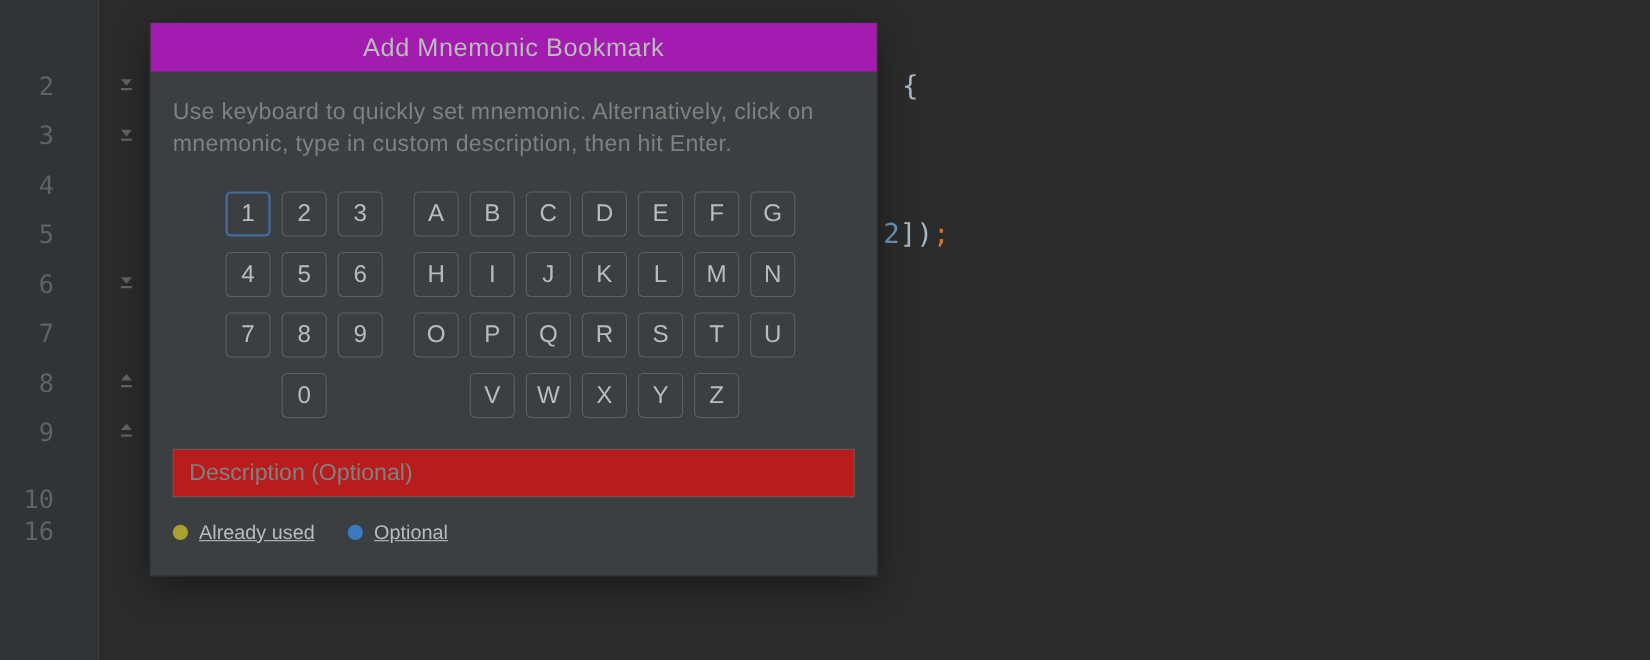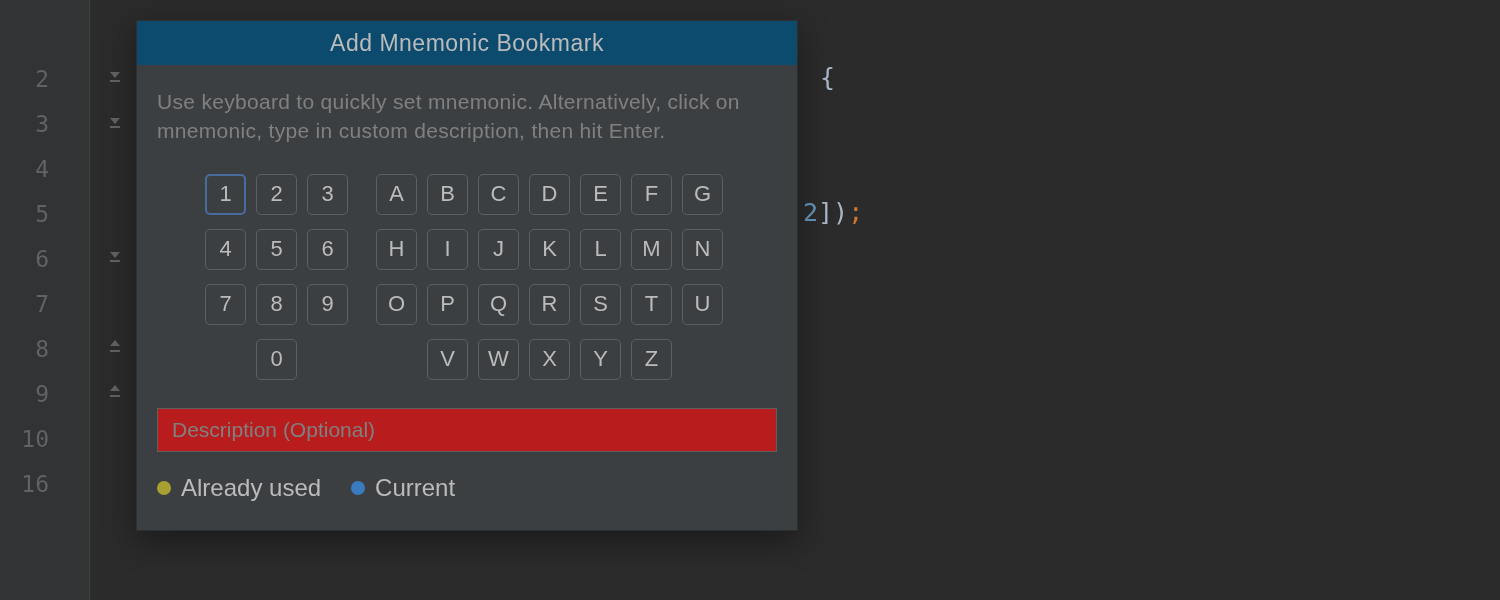--- a/index.html
+++ b/index.html
@@ -53,21 +53,21 @@
   .popup {
     position: absolute;
     left: 136px; top: 20px;
     width: 662px;
     background: #3c3f41;
     border: 1px solid #2d2f30;
     box-shadow: 0 10px 30px rgba(0,0,0,0.4);
   }
   .popup-title {
     height: 44px;
-    background: #0c4a6e;
+    background: #a21caf;
     color: #bbbbbb;
     font-size: 23px;
     display: flex;
     align-items: center;
     justify-content: center;
     letter-spacing: 0.5px;
   }
   .popup-body {
     padding: 22px 20px 28px 20px;
   }
@@ -125,21 +125,22 @@
   .legend {
     display: flex;
     gap: 30px;
     align-items: center;
   }
   .legend-item {
     display: flex;
     align-items: center;
     gap: 10px;
     color: #bbbbbb;
-    font-size: 24px;
+    font-size: 18px;
+    text-decoration: underline;
   }
   .dot {
     width: 14px; height: 14px;
     border-radius: 50%;
   }
   .dot.used { background: #a8a033; }
   .dot.cur  { background: #3a7bbf; }
 </style>
 </head>
 <body>
@@ -148,21 +149,21 @@
 
 <div class="gutter">
   <span class="ln" style="top:68px">2</span>
   <span class="ln" style="top:113px">3</span>
   <span class="ln" style="top:158px">4</span>
   <span class="ln" style="top:203px">5</span>
   <span class="ln" style="top:248px">6</span>
   <span class="ln" style="top:293px">7</span>
   <span class="ln" style="top:338px">8</span>
   <span class="ln" style="top:383px">9</span>
-  <span class="ln" style="top:428px">10</span>
+  <span class="ln" style="top:444px">10</span>
   <span class="ln" style="top:473px">16</span>
 </div>
 
 <svg class="fold" style="top:70px" viewBox="0 0 14 14">
     <path d="M2 2h10L7 8z" fill="#606366"></path>
     <rect x="2" y="10" width="10" height="2" fill="#606366"></rect>
   </svg>
 <svg class="fold" style="top:116px" viewBox="0 0 14 14">
     <path d="M2 2h10L7 8z" fill="#606366"></path>
     <rect x="2" y="10" width="10" height="2" fill="#606366"></rect>
@@ -251,17 +252,17 @@
 
     <input class="desc-input" type="text" placeholder="Description (Optional)" style="">
 
     <div class="legend">
       <div class="legend-item">
         <span class="dot used"></span>
         <span>Already used</span>
       </div>
       <div class="legend-item">
         <span class="dot cur"></span>
-        <span>Current</span>
+        <span>Optional</span>
       </div>
     </div>
   </div>
 </div>
 
 </body></html>

